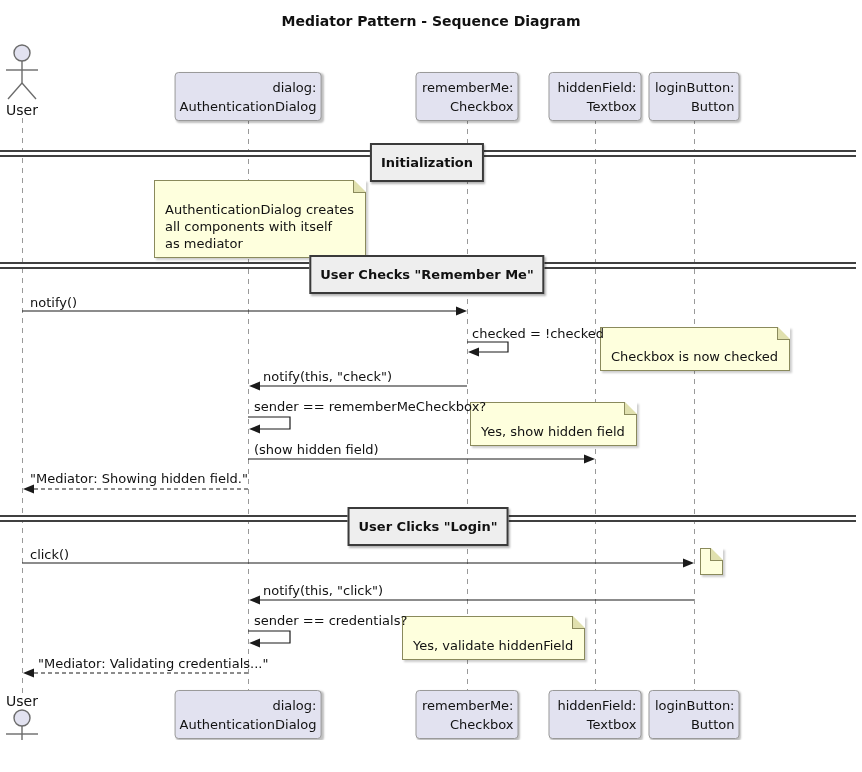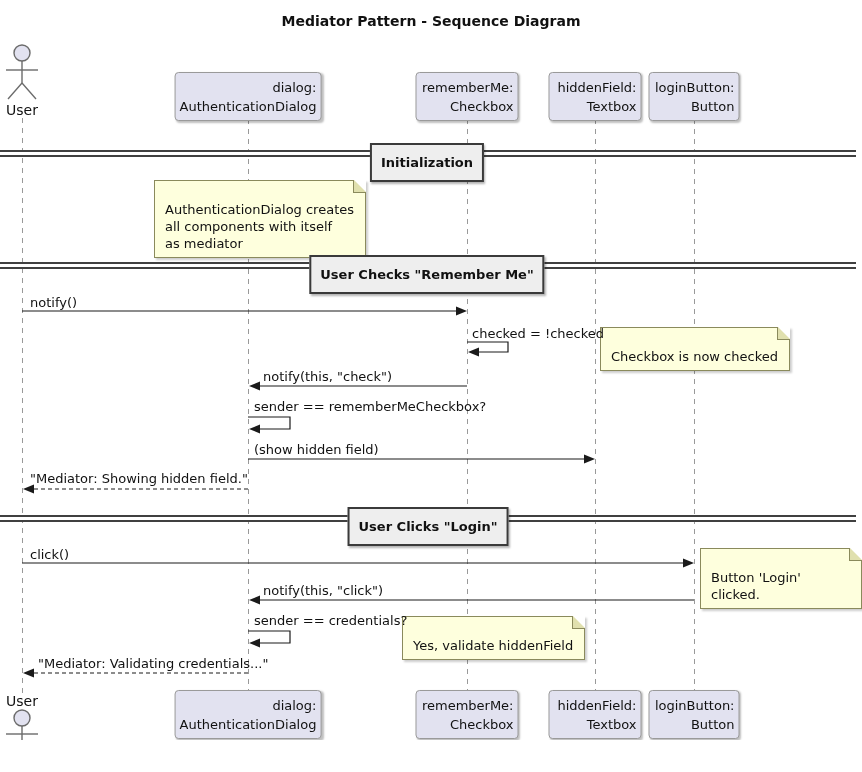--- a/index.html
+++ b/index.html
@@ -151,21 +151,22 @@
   </div>
 
   <div class="divbox" style="left:427px;top:143px;">Initialization</div>
   <div class="divbox" style="left:427px;top:255px;">User Checks "Remember Me"</div>
   <div class="divbox" style="left:428px;top:507px;">User Clicks "Login"</div>
 
   <div class="note" style="left:154px;top:180px;"><span class="fold"></span><span>AuthenticationDialog creates
 all components with itself
 as mediator</span></div>
   <div class="note" style="left:600px;top:327px;"><span class="fold"></span><span>Checkbox is now checked</span></div>
-  <div class="note" style="left:700px;top:548px;"><span class="fold"></span><span>Button 'Login' clicked.</span></div>
+  <div class="note" style="left:470px;top:402px;"><span class="fold"></span><span>Yes, show hidden field</span></div>
+  <div class="note" style="left:700px;top:548px;"><span class="fold"></span></div>
   <div class="note" style="left:402px;top:616px;"><span class="fold"></span><span>Yes, validate hiddenField</span></div>
 
   <div class="txt" style="left:30px;top:295px;">notify()</div>
   <div class="txt" style="left:472px;top:326px;">checked = !checked</div>
   <div class="txt" style="left:263px;top:369px;">notify(this, "check")</div>
   <div class="txt" style="left:254px;top:399px;">sender == rememberMeCheckbox?</div>
   <div class="txt" style="left:254px;top:442px;">(show hidden field)</div>
   <div class="txt" style="left:30px;top:471px;">"Mediator: Showing hidden field."</div>
   <div class="txt" style="left:30px;top:547px;">click()</div>
   <div class="txt" style="left:263px;top:583px;">notify(this, "click")</div>

